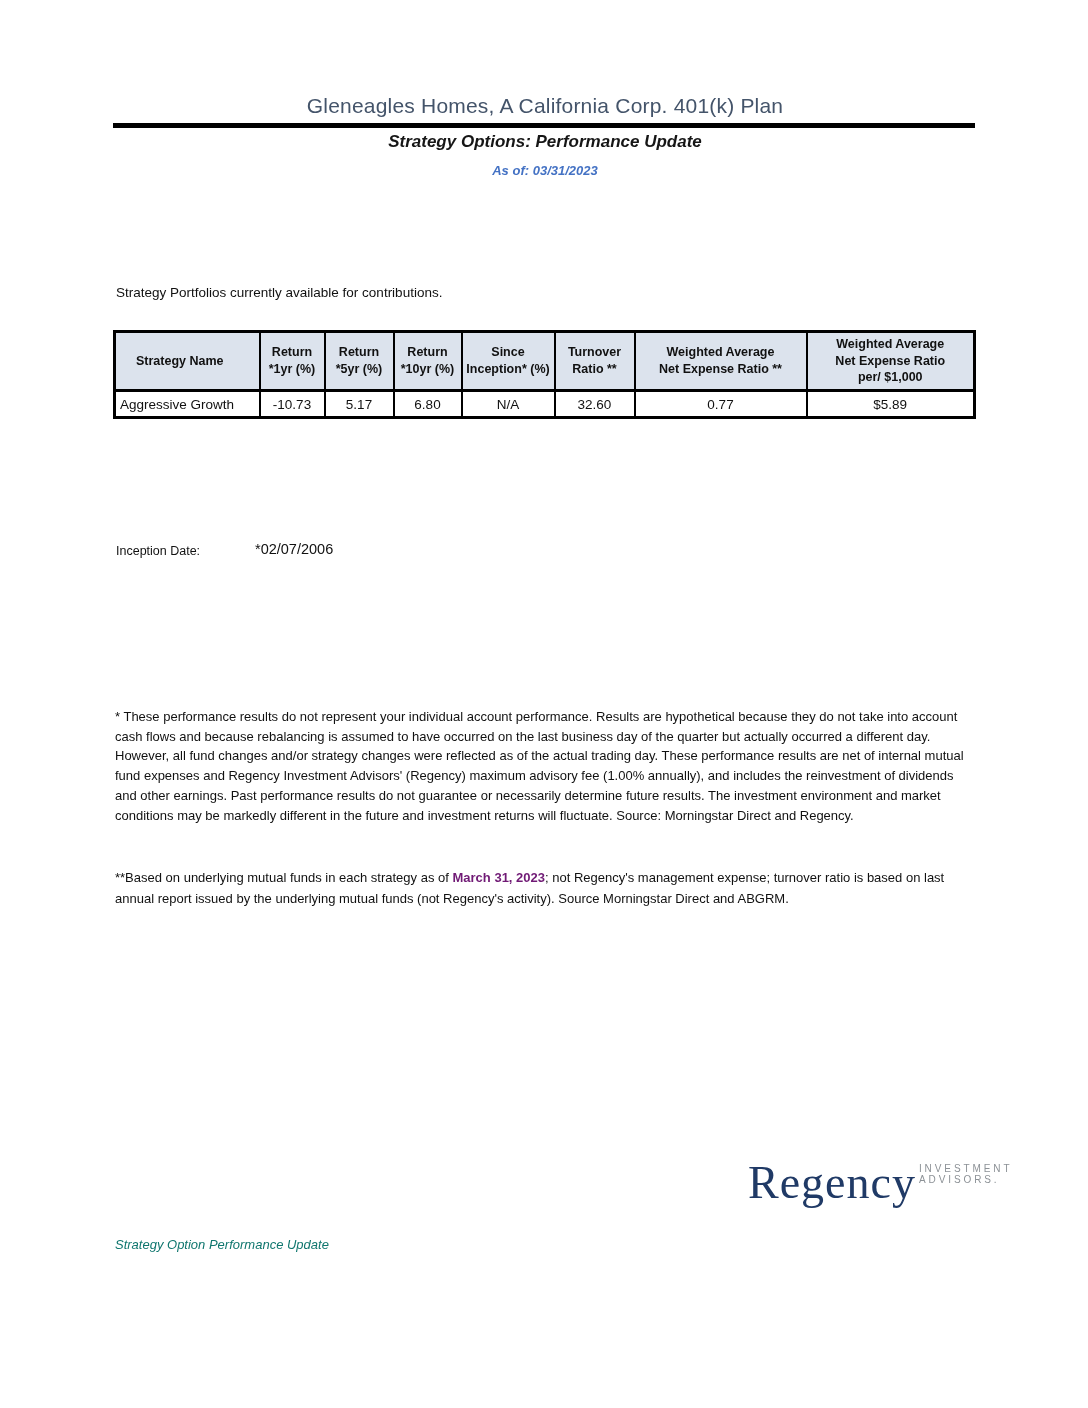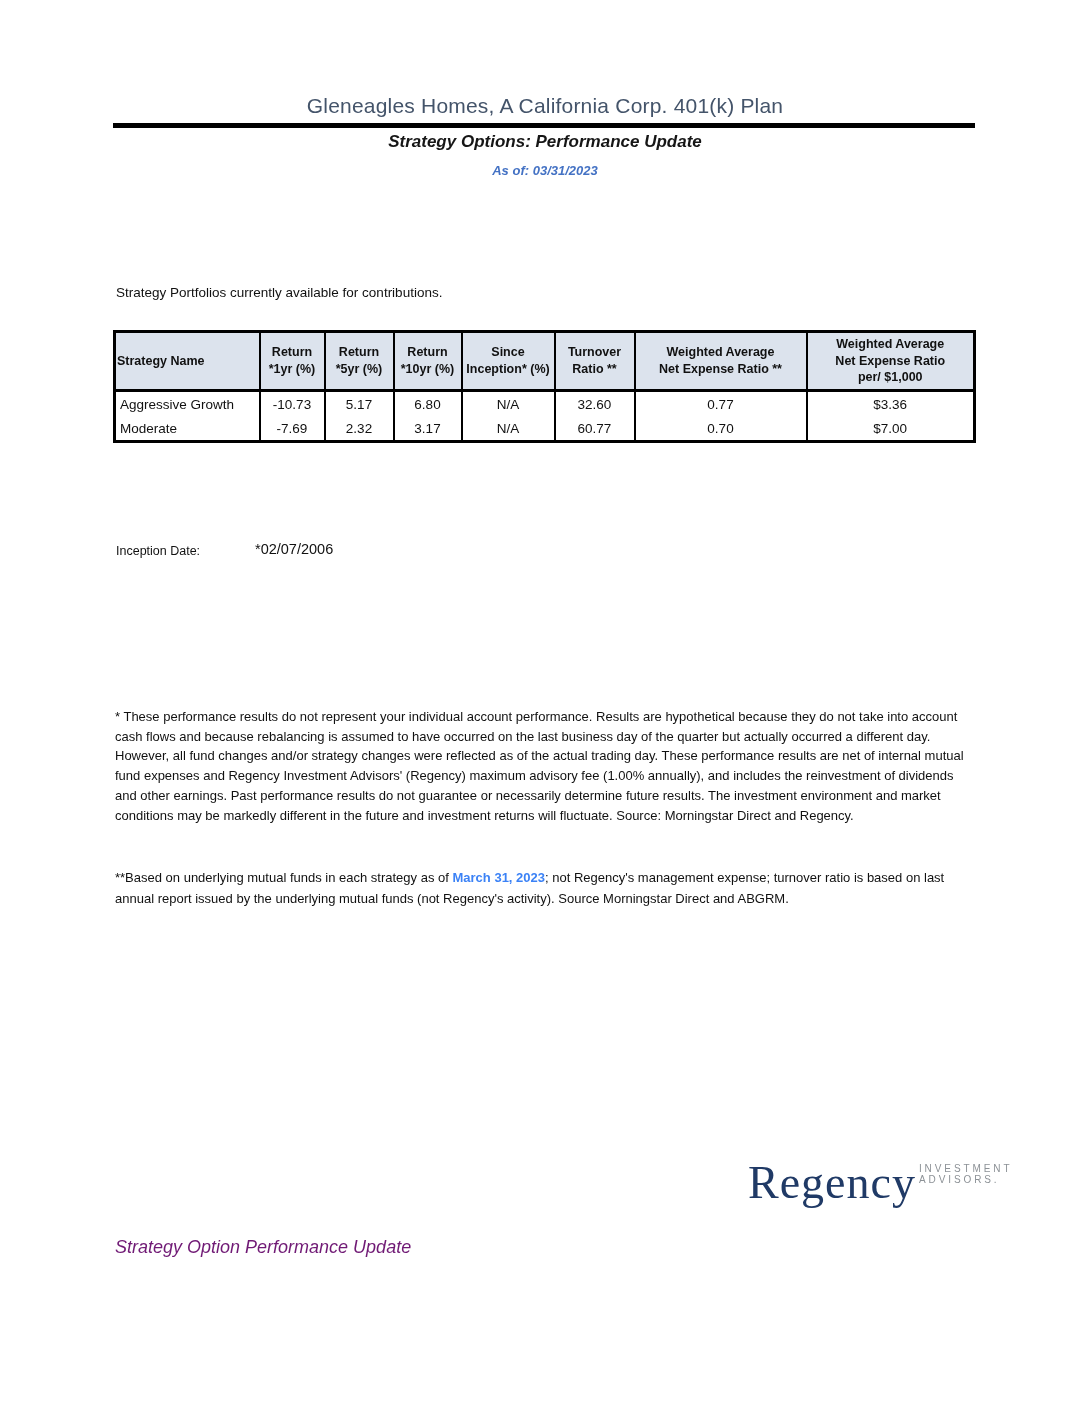--- a/index.html
+++ b/index.html
@@ -46,21 +46,21 @@
     border: 3px solid #000;
   }
   .perf-table th {
     background: #dce3ed;
     border: 2px solid #000;
     border-bottom: 3px solid #000;
     font-size: 12.5px; font-weight: bold;
     text-align: center; vertical-align: middle;
     height: 54px; line-height: 1.35; padding: 1px 2px;
   }
-  .perf-table th.col-name { text-align: left; padding-left: 1px; }
+  .perf-table th.col-name { text-align: left; padding-left: 20px; }
   .perf-table td {
     border-left: 2px solid #84cc16; border-right: 2px solid #000;
     border-top: none; border-bottom: none;
     font-size: 13.5px; text-align: center; vertical-align: middle;
     height: 24px; padding: 0 2px;
   }
   .perf-table td.cell-name { text-align: left; padding-left: 4px; }
   .hline { display: block; }
 
   
@@ -75,21 +75,21 @@
 
   
   .footnote-1 {
     position: absolute; top: 707px; left: 115px; width: 862px;
     font-size: 13px; line-height: 19.7px;
   }
   .footnote-2 {
     position: absolute; top: 867px; left: 115px; width: 862px;
     font-size: 13px; line-height: 21px;
   }
-  .fn-date { font-weight: bold; color: #3b82f6; }
+  .fn-date { font-weight: bold; color: #701a75; }
 
   
   .logo {
     position: absolute; left: 742px; top: 1160px; width: 205px;
     display: flex; flex-direction: row;
   }
   .logo-swoosh {
     align-self: flex-end;
     width: 112px; height: 40px; margin-right: 6px; margin-bottom: -7px;
   }
@@ -98,21 +98,21 @@
     font-size: 46px; line-height: 1.0; color: #203a66;
     letter-spacing: 1px; font-weight: 400;
   }
   .logo-tagline {
     margin-top: 3px; margin-left: 3px;
     font-size: 10px; letter-spacing: 2.9px; color: #8c9196; font-weight: 500;
   }
 
   .footer-title {
     position: absolute; top: 1237px; left: 115px;
-    font-size: 18px; font-style: italic; color: #701a75;
+    font-size: 13px; font-style: italic; color: #0f766e;
   }
 </style>
 </head>
 <body>
 
 <div class="doc-title">Gleneagles Homes, A California Corp. 401(k) Plan</div>
 <div class="title-rule"></div>
 <div class="doc-subtitle">Strategy Options: Performance Update</div>
 <div class="as-of">As of: 03/31/2023</div>
 
@@ -167,31 +167,21 @@
   </thead>
   <tbody>
     <tr>
       <td class="cell-name">Aggressive Growth</td>
       <td>-10.73</td>
       <td>5.17</td>
       <td>6.80</td>
       <td>N/A</td>
       <td>32.60</td>
       <td>0.77</td>
-      <td>$3.36</td>
-    </tr>
-    <tr>
-      <td class="cell-name">Moderate</td>
-      <td>-7.69</td>
-      <td>2.32</td>
-      <td>3.17</td>
-      <td>N/A</td>
-      <td>60.77</td>
-      <td>0.70</td>
-      <td>$7.00</td>
+      <td>$5.89</td>
     </tr>
   </tbody>
 </table>
 
 <div class="inception-label">Inception Date:</div>
 <div class="inception-value">*02/07/2006</div>
 
 <div class="footnote-1">* These performance results do not represent your individual account performance.  Results are hypothetical because they do not take into account cash flows and because rebalancing is assumed to have occurred on the last business day of the quarter but actually occurred a different day. However, all fund changes and/or strategy changes were reflected as of the actual trading day. These performance results are net of internal mutual fund expenses and Regency Investment Advisors' (Regency) maximum advisory fee (1.00% annually), and includes the reinvestment of dividends and other earnings.  Past performance results do not guarantee or necessarily determine future results.  The investment environment and market conditions may be markedly different in the future and investment returns will fluctuate. Source: Morningstar Direct and Regency.</div>
 
 <div class="footnote-2"><span>**Based on underlying mutual funds in each strategy as of </span><span class="fn-date">March 31, 2023</span><span>; not Regency's management expense; turnover ratio is based on last annual report  issued by the underlying mutual funds (not Regency's activity). Source Morningstar Direct and ABGRM.</span></div>

